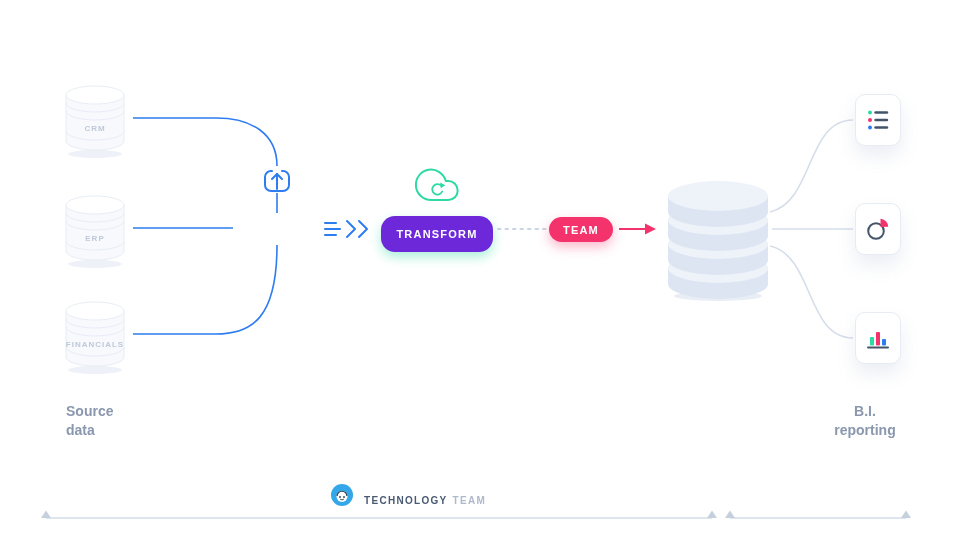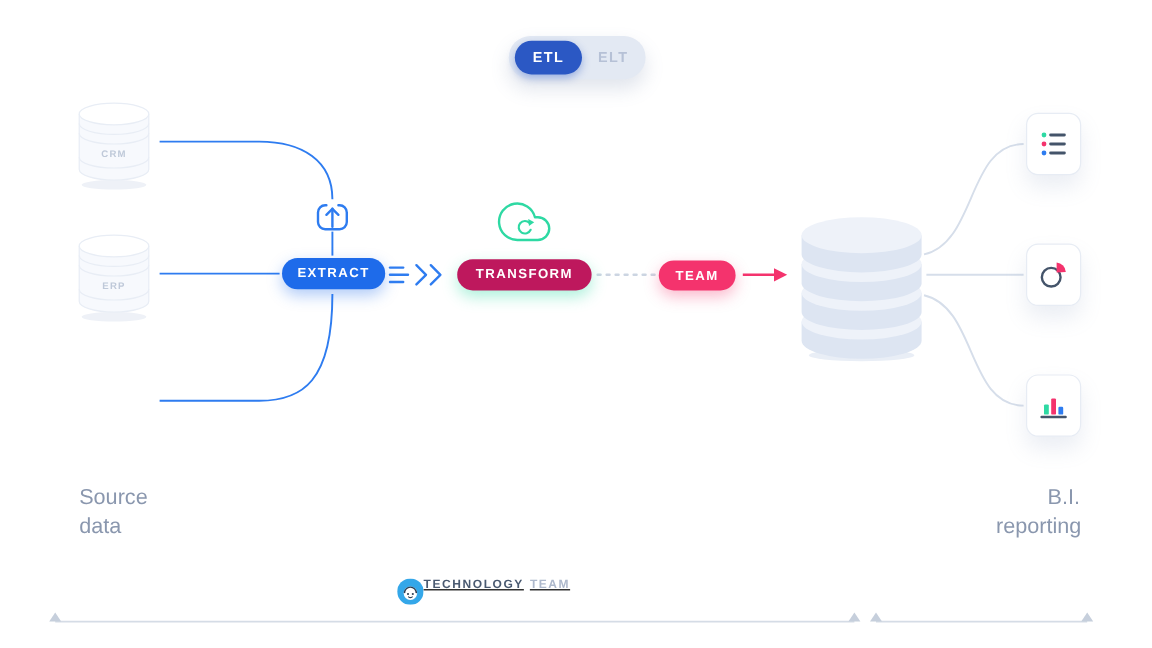--- a/index.html
+++ b/index.html
@@ -15,40 +15,40 @@
             display: flex; align-items: center; justify-content: center; box-shadow: 0 3px 7px rgba(43,88,196,.4); }
   .toggle-inactive { position: absolute; left: 62px; top: 0; width: 50px; height: 36px; color: #b6c1d6;
             font-size: 12px; font-weight: 700; letter-spacing: 1.2px; display: flex; align-items: center; justify-content: center; }
 
   
   .db { position: absolute; width: 72px; height: 84px; z-index: 2; }
   .db-label { position: absolute; left: 0; right: 0; top: 47px; text-align: center; font-size: 8px;
             font-weight: 700; letter-spacing: 1px; color: #bfc9d9; white-space: nowrap; }
 
   
-  .caption { position: absolute; font-size: 18px; font-weight: 400; color: #8a97ae; line-height: 1.35; z-index: 2; }
+  .caption { position: absolute; font-size: 14px; font-weight: 700; color: #8a97ae; line-height: 1.35; z-index: 2; }
   .caption-left { left: 66px; top: 402px; width: 56px; text-align: left; }
-  .caption-right { right: 60px; top: 402px; width: 70px; text-align: right; }
+  .caption-right { right: 60px; top: 402px; width: 70px; text-align: center; }
 
   
   .badge { position: absolute; display: flex; align-items: center; justify-content: center; color: #fff;
            font-size: 11px; font-weight: 700; letter-spacing: 1.2px; border-radius: 14px; z-index: 2; }
   .badge-extract   { left: 235px; top: 215px; width: 86px;  height: 26px; background: #1e6bea; box-shadow: 0 5px 12px rgba(30,107,234,.35); }
-  .badge-transform { left: 381px; top: 216px; width: 112px; height: 26px; background: #be185d; box-shadow: 0 5px 12px rgba(46,217,163,.40); }
+  .badge-transform { left: 381px; top: 216px; width: 112px; height: 36px; background: #6d28d9; box-shadow: 0 5px 12px rgba(46,217,163,.40); }
   .badge-load      { left: 549px; top: 217px; width: 64px;  height: 25px; background: #f4336d; box-shadow: 0 5px 12px rgba(244,51,109,.35); }
 
   .icon { position: absolute; z-index: 2; }
 
   
   .doc { position: absolute; width: 46px; height: 52px; background: #fff; border: 1px solid #e7ecf4;
          border-radius: 10px; box-shadow: 0 10px 18px rgba(130,150,185,.16);
          display: flex; align-items: center; justify-content: center; z-index: 2; }
 
   
-  .team { position: absolute; display: flex; align-items: flex-start; gap: 0; z-index: 2; height: 24px; text-decoration: underline; }
+  .team { position: absolute; display: flex; align-items: flex-end; gap: 11px; z-index: 2; height: 24px; }
   .avatar { display: inline-flex; width: 22px; height: 22px; }
   .team-label { font-size: 10px; font-weight: 700; letter-spacing: 1.3px; color: #4a5a71; }
   .team-label .light { color: #aeb9cc; margin-left: 5px; }
 </style>
 </head>
 <body>
 
 <div class="canvas">
 
   <svg class="connectors" viewBox="0 0 960 540">
@@ -71,24 +71,20 @@
       <path d="M730,518 H906"></path>
     </g>
     <g fill="#c6cfdc">
       <polygon points="46,510.5 51,518 41,518"></polygon>
       <polygon points="712,510.5 717,518 707,518"></polygon>
       <polygon points="730,510.5 735,518 725,518"></polygon>
       <polygon points="906,510.5 911,518 901,518"></polygon>
     </g>
   </svg>
 
-  <div class="toggle">
-    <div class="toggle-active">ETL</div>
-    <div class="toggle-inactive">ELT</div>
-  </div>
 
   <div class="db" style="left:59px;top:77px">
     <svg width="72" height="84" viewBox="0 0 72 84">
       <ellipse cx="36" cy="77" rx="27" ry="4" fill="#eef1f7"></ellipse>
       <path d="M7,18 V64 a29,9 0 0 0 58,0 V18" fill="#f7f9fd" stroke="#e8edf5"></path>
       <ellipse cx="36" cy="18" rx="29" ry="9" fill="#ffffff" stroke="#e8edf5"></ellipse>
       <path d="M7,26 a29,9 0 0 0 58,0" fill="none" stroke="#e8edf5"></path>
       <path d="M7,34 a29,9 0 0 0 58,0" fill="none" stroke="#e8edf5"></path>
       <path d="M7,54 a29,9 0 0 0 58,0" fill="none" stroke="#e8edf5"></path>
     </svg>
@@ -100,34 +96,44 @@
       <ellipse cx="36" cy="77" rx="27" ry="4" fill="#eef1f7"></ellipse>
       <path d="M7,18 V64 a29,9 0 0 0 58,0 V18" fill="#f7f9fd" stroke="#e8edf5"></path>
       <ellipse cx="36" cy="18" rx="29" ry="9" fill="#ffffff" stroke="#e8edf5"></ellipse>
       <path d="M7,26 a29,9 0 0 0 58,0" fill="none" stroke="#e8edf5"></path>
       <path d="M7,34 a29,9 0 0 0 58,0" fill="none" stroke="#e8edf5"></path>
       <path d="M7,54 a29,9 0 0 0 58,0" fill="none" stroke="#e8edf5"></path>
     </svg>
     <div class="db-label">ERP</div>
   </div>
 
+  <div class="db" style="left:59px;top:293px">
+    <svg width="72" height="84" viewBox="0 0 72 84">
+      <ellipse cx="36" cy="77" rx="27" ry="4" fill="#eef1f7"></ellipse>
+      <path d="M7,18 V64 a29,9 0 0 0 58,0 V18" fill="#f7f9fd" stroke="#e8edf5"></path>
+      <ellipse cx="36" cy="18" rx="29" ry="9" fill="#ffffff" stroke="#e8edf5"></ellipse>
+      <path d="M7,26 a29,9 0 0 0 58,0" fill="none" stroke="#e8edf5"></path>
+      <path d="M7,34 a29,9 0 0 0 58,0" fill="none" stroke="#e8edf5"></path>
+      <path d="M7,54 a29,9 0 0 0 58,0" fill="none" stroke="#e8edf5"></path>
+    </svg>
+    <div class="db-label">FINANCIALS</div>
+  </div>
 
   <div class="caption caption-left">Source data</div>
 
   <div class="icon" style="left:260px;top:164px">
     <svg width="34" height="34" viewBox="0 0 34 34">
       <g fill="none" stroke="#2e7cf0" stroke-width="2" stroke-linecap="round" stroke-linejoin="round">
         <path d="M12 7 H11 a6 6 0 0 0 -6 6 v8 a6 6 0 0 0 6 6 h12 a6 6 0 0 0 6 -6 v-8 a6 6 0 0 0 -6 -6 h-1"></path>
         <path d="M17 25 V10"></path>
         <path d="M12 15 l5 -5 5 5"></path>
       </g>
     </svg>
   </div>
 
-  <div class="badge badge-extract">EXTRACT</div>
 
   <div class="icon" style="left:323px;top:217px">
     <svg width="52" height="24" viewBox="0 0 52 24">
       <g fill="none" stroke="#2e7cf0" stroke-width="2" stroke-linecap="round" stroke-linejoin="round">
         <path d="M2 6 H13"></path>
           <path d="M2 12 H17"></path>
           <path d="M2 18 H13"></path>
         <path d="M24 4 l8 8 -8 8"></path>
         <path d="M36 4 l8 8 -8 8"></path>
       </g>

